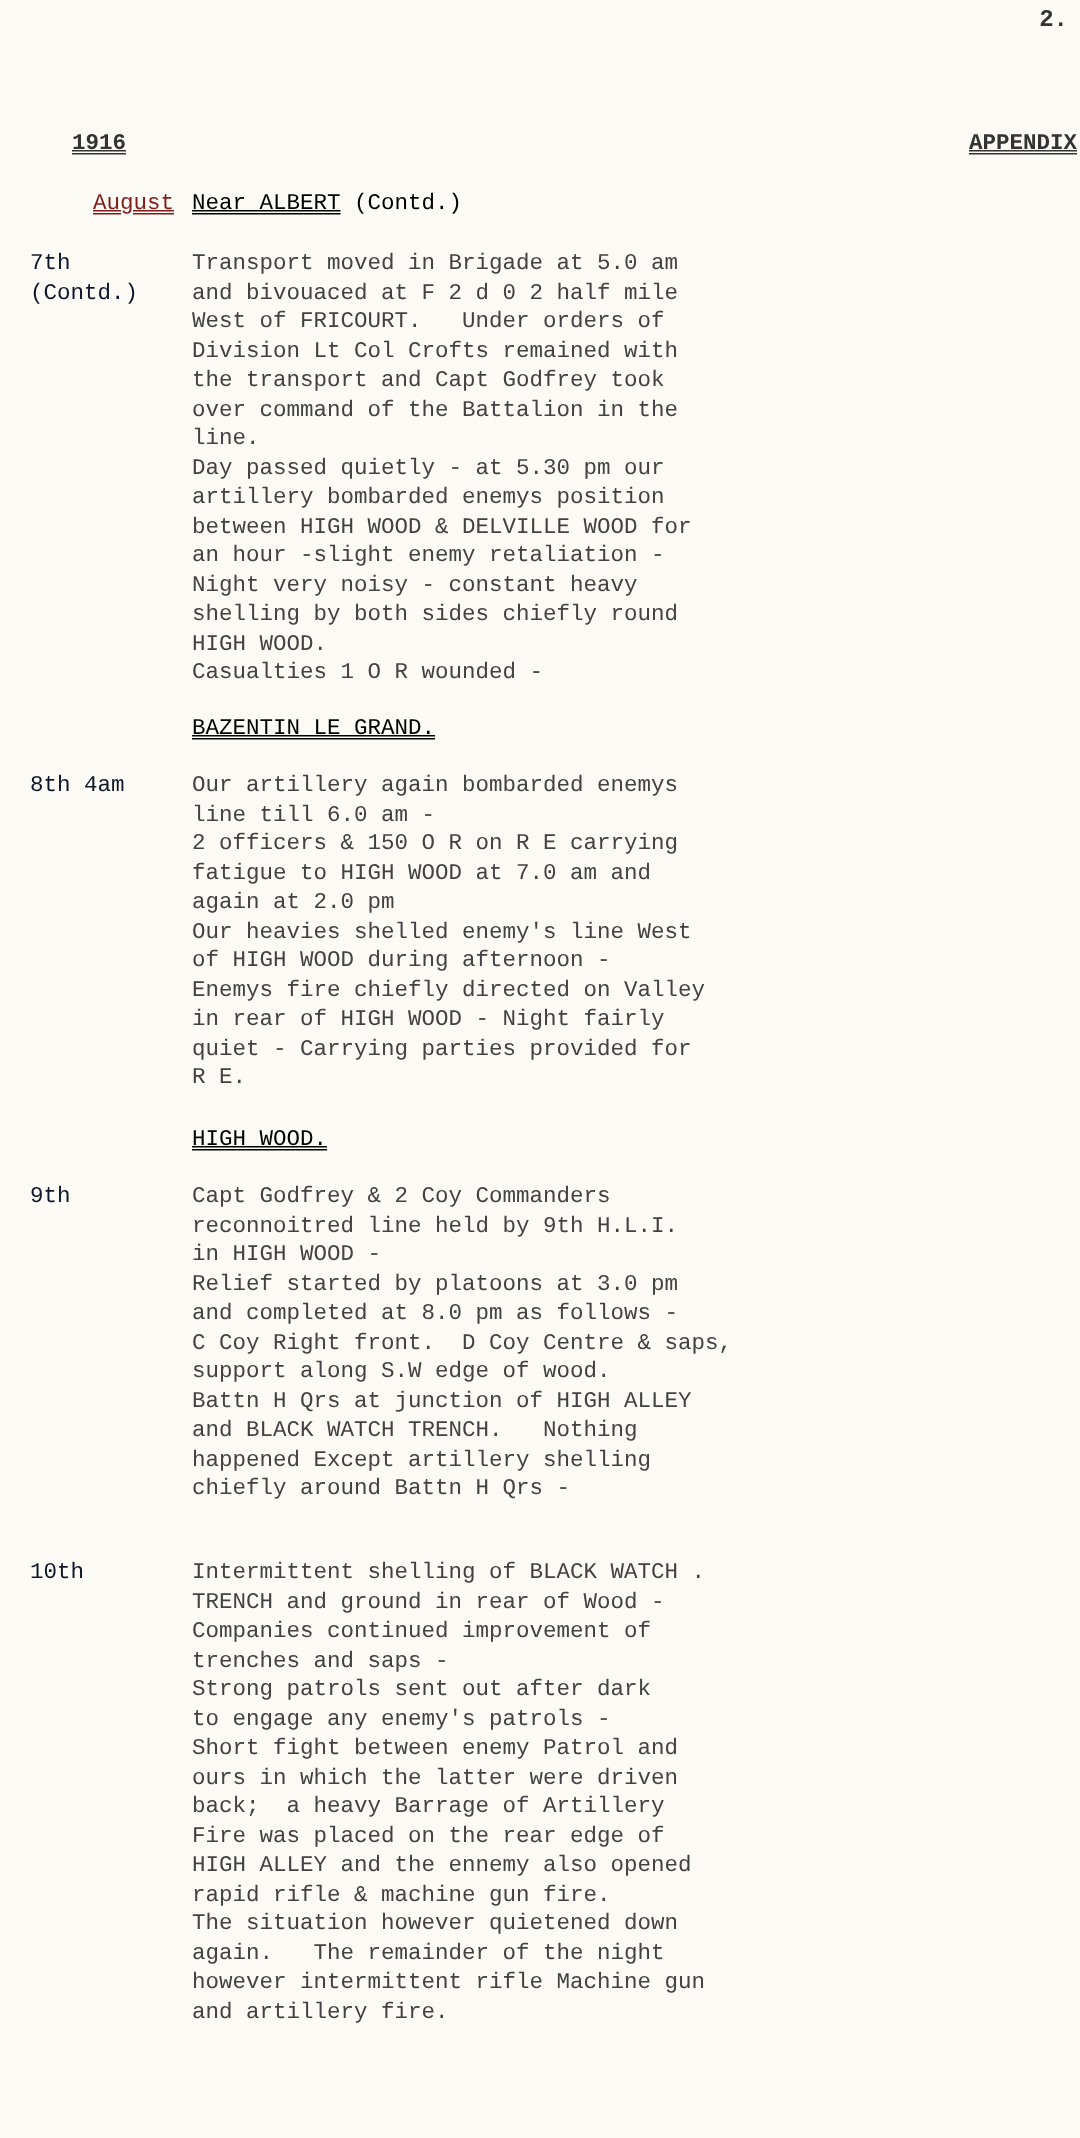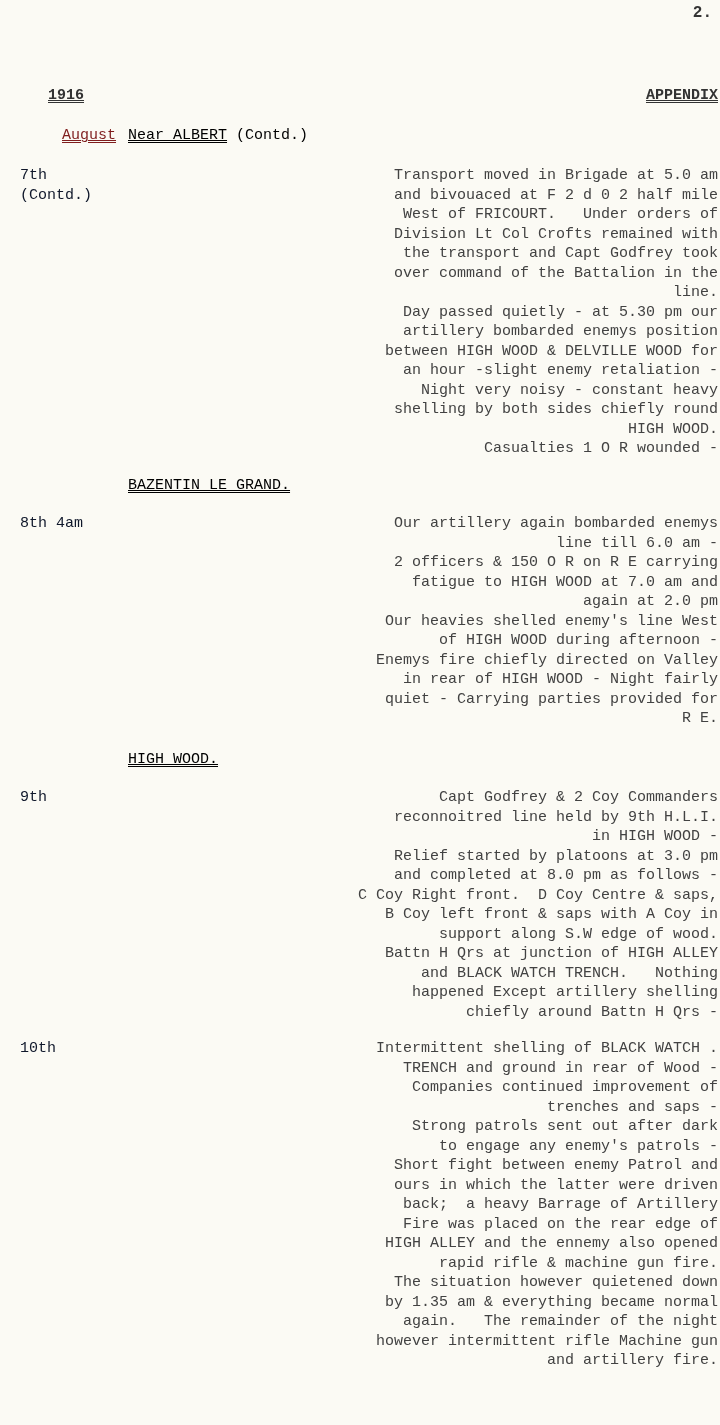--- a/index.html
+++ b/index.html
@@ -60,21 +60,21 @@
       color: #0f172a;
     }
     .entry-text {
       position: absolute;
       left: 128px;
       width: 590px;
       font-size: 15px;
       line-height: 19.5px;
       color: #424242;
     }
-    .entry-text .line { display: block; white-space: pre; text-align: right; }
+    .entry-text .line { display: block; white-space: pre; }
   </style>
 </head>
 <body>
 
 <div class="page">
   <div class="page-number">2.</div>
   <div class="year">1916</div>
   <div class="appendix">APPENDIX</div>
   <div class="month">August</div>
   <div class="location-header" style="top:127px;"><span class="u">Near ALBERT</span><span> (Contd.)</span></div>
@@ -124,21 +124,20 @@
 
   <div class="entry" style="top:788px;">
     <div class="entry-date">9th</div>
     <div class="entry-text">
         <span class="line">Capt Godfrey &amp; 2 Coy Commanders</span>
         <span class="line">reconnoitred line held by 9th H.L.I.</span>
         <span class="line">in HIGH WOOD -</span>
         <span class="line">Relief started by platoons at 3.0 pm</span>
         <span class="line">and completed at 8.0 pm as follows -</span>
         <span class="line">C Coy Right front.  D Coy Centre &amp; saps,</span>
-        <span class="line">B Coy left front &amp; saps with A Coy in</span>
         <span class="line">support along S.W edge of wood.</span>
         <span class="line">Battn H Qrs at junction of HIGH ALLEY</span>
         <span class="line">and BLACK WATCH TRENCH.   Nothing</span>
         <span class="line">happened Except artillery shelling</span>
         <span class="line">chiefly around Battn H Qrs -</span>
       </div>
   </div>
 
   <div class="entry" style="top:1039px;">
     <div class="entry-date">10th</div>
@@ -149,19 +148,18 @@
         <span class="line">trenches and saps -</span>
         <span class="line">Strong patrols sent out after dark</span>
         <span class="line">to engage any enemy's patrols -</span>
         <span class="line">Short fight between enemy Patrol and</span>
         <span class="line">ours in which the latter were driven</span>
         <span class="line">back;  a heavy Barrage of Artillery</span>
         <span class="line">Fire was placed on the rear edge of</span>
         <span class="line">HIGH ALLEY and the ennemy also opened</span>
         <span class="line">rapid rifle &amp; machine gun fire.</span>
         <span class="line">The situation however quietened down</span>
-        <span class="line">by 1.35 am &amp; everything became normal</span>
         <span class="line">again.   The remainder of the night</span>
         <span class="line">however intermittent rifle Machine gun</span>
         <span class="line">and artillery fire.</span>
       </div>
   </div>
 </div>
 
 </body></html>

